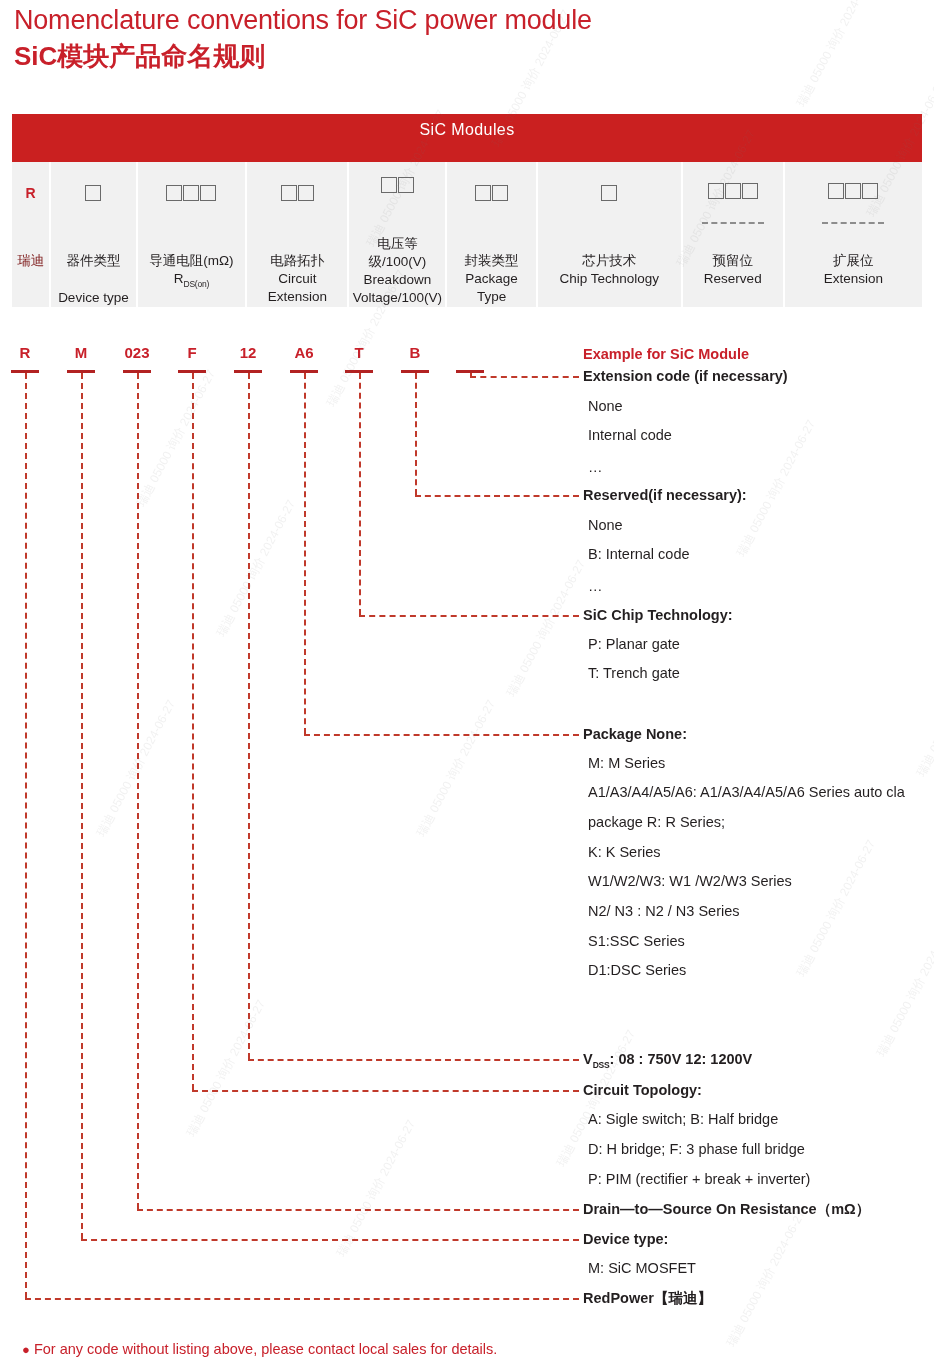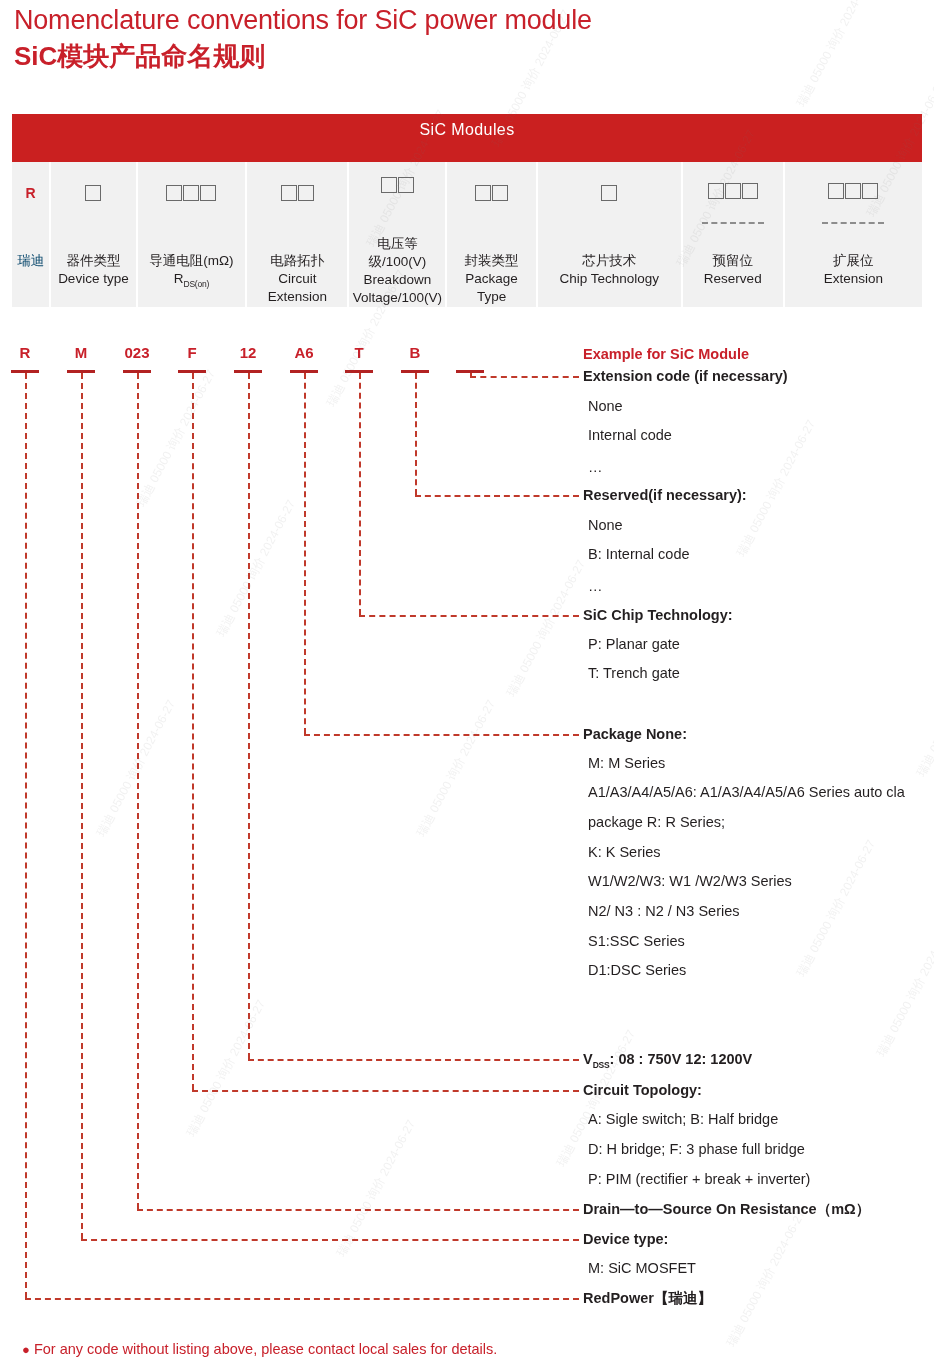--- a/index.html
+++ b/index.html
@@ -78,21 +78,21 @@
     display: flex;
     flex-direction: column;
     justify-content: flex-start;
     align-items: center;
     text-align: center;
     font-size: 13.5px;
     line-height: 18px;
     padding: 0 3px;
     color: #231f20;
   }
-  .tlabel.red { color: #0c4a6e; }
+  .tlabel.red { color: #7f1d1d; }
   .sub { font-size: 8.5px; vertical-align: sub; letter-spacing: -0.2px; }
 
   
   .code {
     position: absolute;
     color: #c8202a;
     font-size: 15px;
     font-weight: bold;
     text-align: center;
     width: 60px;
@@ -168,21 +168,21 @@
           <span class="r-letter">R</span>
         </div>
         <div class="tlabel red" style="padding-top: 28px;">
           <div>瑞迪</div>
         </div>
       </div>
       <div class="tcol" style="width: 88px;">
         <div class="slot-row">
           <span class="sq"></span>
         </div>
-        <div class="tlabel" style="padding-top: 28px;">
+        <div class="tlabel" style="padding-top: 28px; justify-content: space-between;">
           <div>器件类型</div>
           <div>Device type</div>
         </div>
       </div>
       <div class="tcol" style="width: 112px;">
         <div class="slot-row">
           <span class="sq"></span>
           <span class="sq"></span>
           <span class="sq"></span>
         </div>

